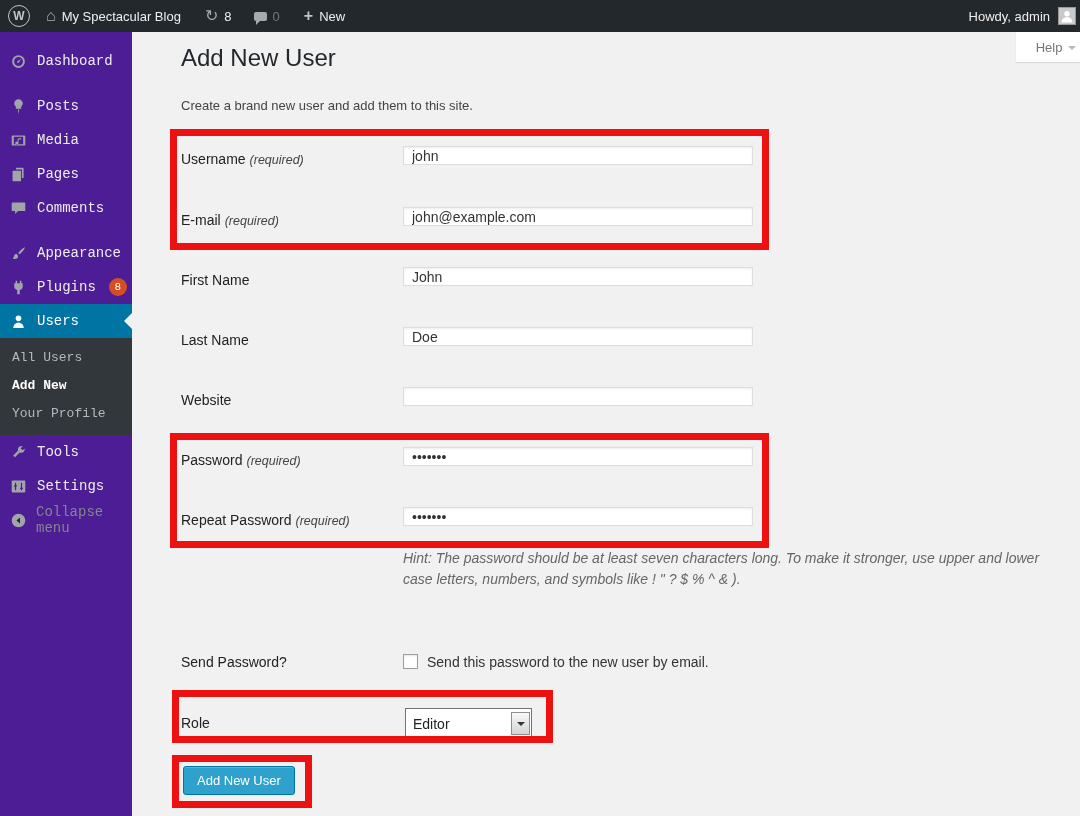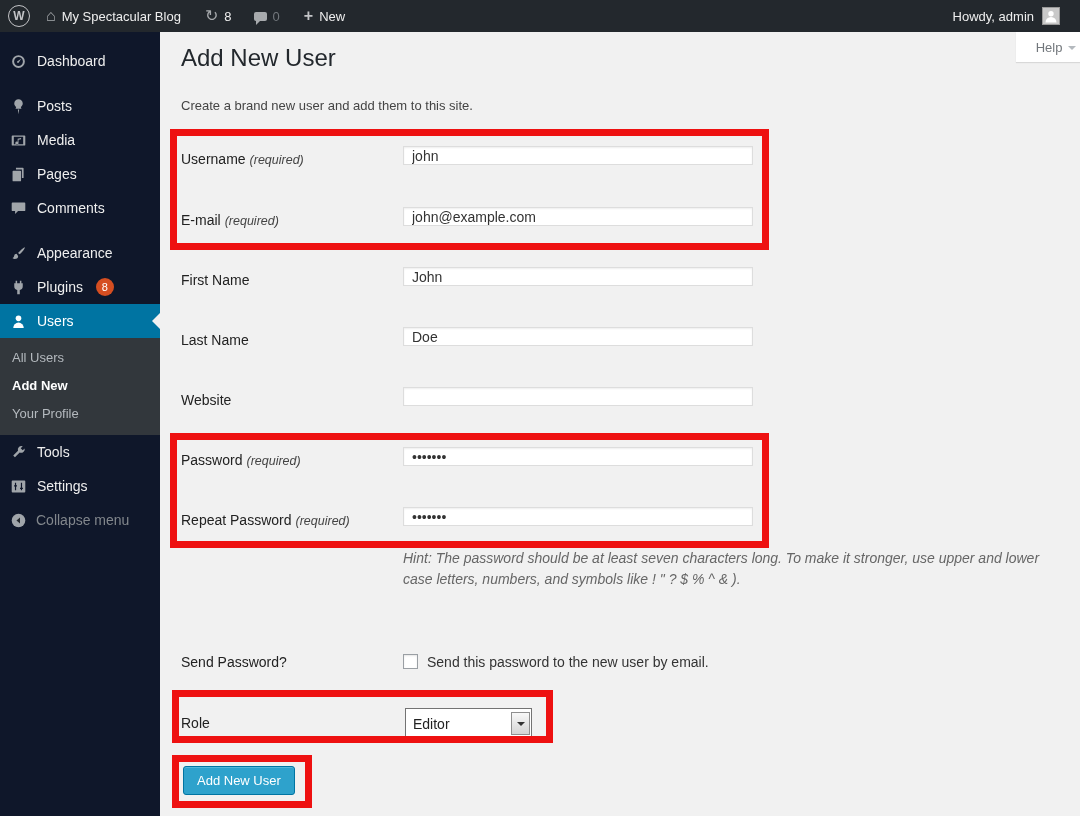--- a/index.html
+++ b/index.html
@@ -8,25 +8,25 @@
 
   
   .topbar{position:absolute;top:0;left:0;width:1080px;height:32px;background:#23282d;display:flex;align-items:center;color:#eee;font-size:13px;z-index:20;}
   .tb-item{display:flex;align-items:center;gap:6px;height:32px;padding:0 8px;cursor:pointer;}
   .tb-icon{color:#a7aaad;font-size:16px;line-height:1;display:flex;align-items:center;}
   .wp-logo{width:20px;height:20px;border:1.6px solid #c3c4c7;border-radius:50%;color:#c3c4c7;font-size:12px;font-weight:bold;display:flex;align-items:center;justify-content:center;}
   .tb-count{color:#eee;}
   .tb-count.dim{color:#72777c;}
   .tb-bubble{width:13px;height:9px;background:#a7aaad;border-radius:2px;position:relative;}
   .tb-bubble::after{content:"";position:absolute;left:2px;bottom:-4px;border:3px solid transparent;border-top-color:#a7aaad;border-left-color:#a7aaad;}
-  .tb-right{margin-left:auto;display:flex;align-items:center;gap:8px;padding-right:20px;height:32px;cursor:pointer;}
+  .tb-right{margin-left:auto;display:flex;align-items:center;gap:8px;padding-right:4px;height:32px;cursor:pointer;}
   .avatar{width:16px;height:16px;border:1px solid #999;}
 
   
-  .sidebar{position:absolute;top:32px;left:0;width:160px;height:784px;background:#0f172a;color:#eee;font-size:14px;}
+  .sidebar{position:absolute;top:32px;left:0;width:132px;height:784px;background:#4c1d95;color:#eee;font-size:14px;font-family:Liberation Mono, monospace;}
   .menu-pad{height:12px;}
   .menu-sep{height:11px;}
   .menu-item{position:relative;height:34px;display:flex;align-items:center;gap:9px;padding-left:8px;cursor:pointer;}
   .mi-icon{width:20px;height:20px;color:#a0a5aa;display:flex;align-items:center;justify-content:center;flex:none;}
   .mi-icon svg{width:17px;height:17px;fill:currentColor;}
   .menu-item.active{background:#0074a2;color:#fff;}
   .menu-item.active .mi-icon{color:#fff;}
   .menu-item.active::after{content:"";position:absolute;right:0;top:50%;margin-top:-8px;border:8px solid transparent;border-right-color:#f1f1f1;}
   .menu-item.dim{color:#82878c;gap:8px;}
   .update-badge{margin-left:4px;background:#d54e21;color:#fff;border-radius:50%;min-width:18px;height:18px;line-height:18px;font-size:11px;text-align:center;}

